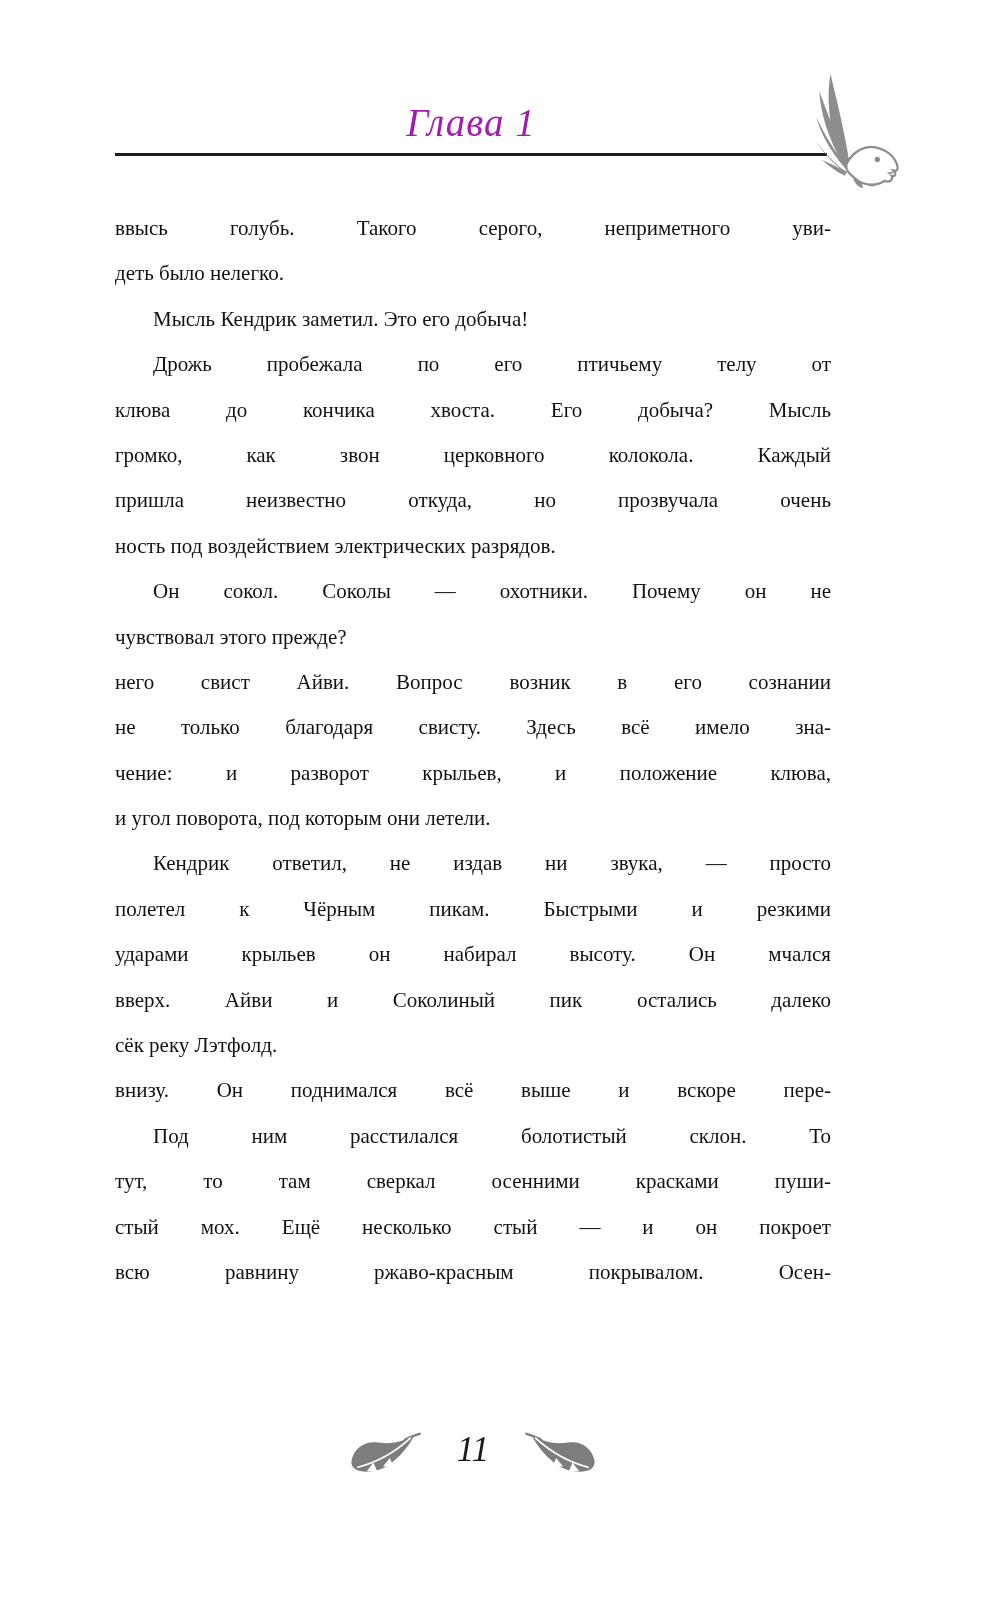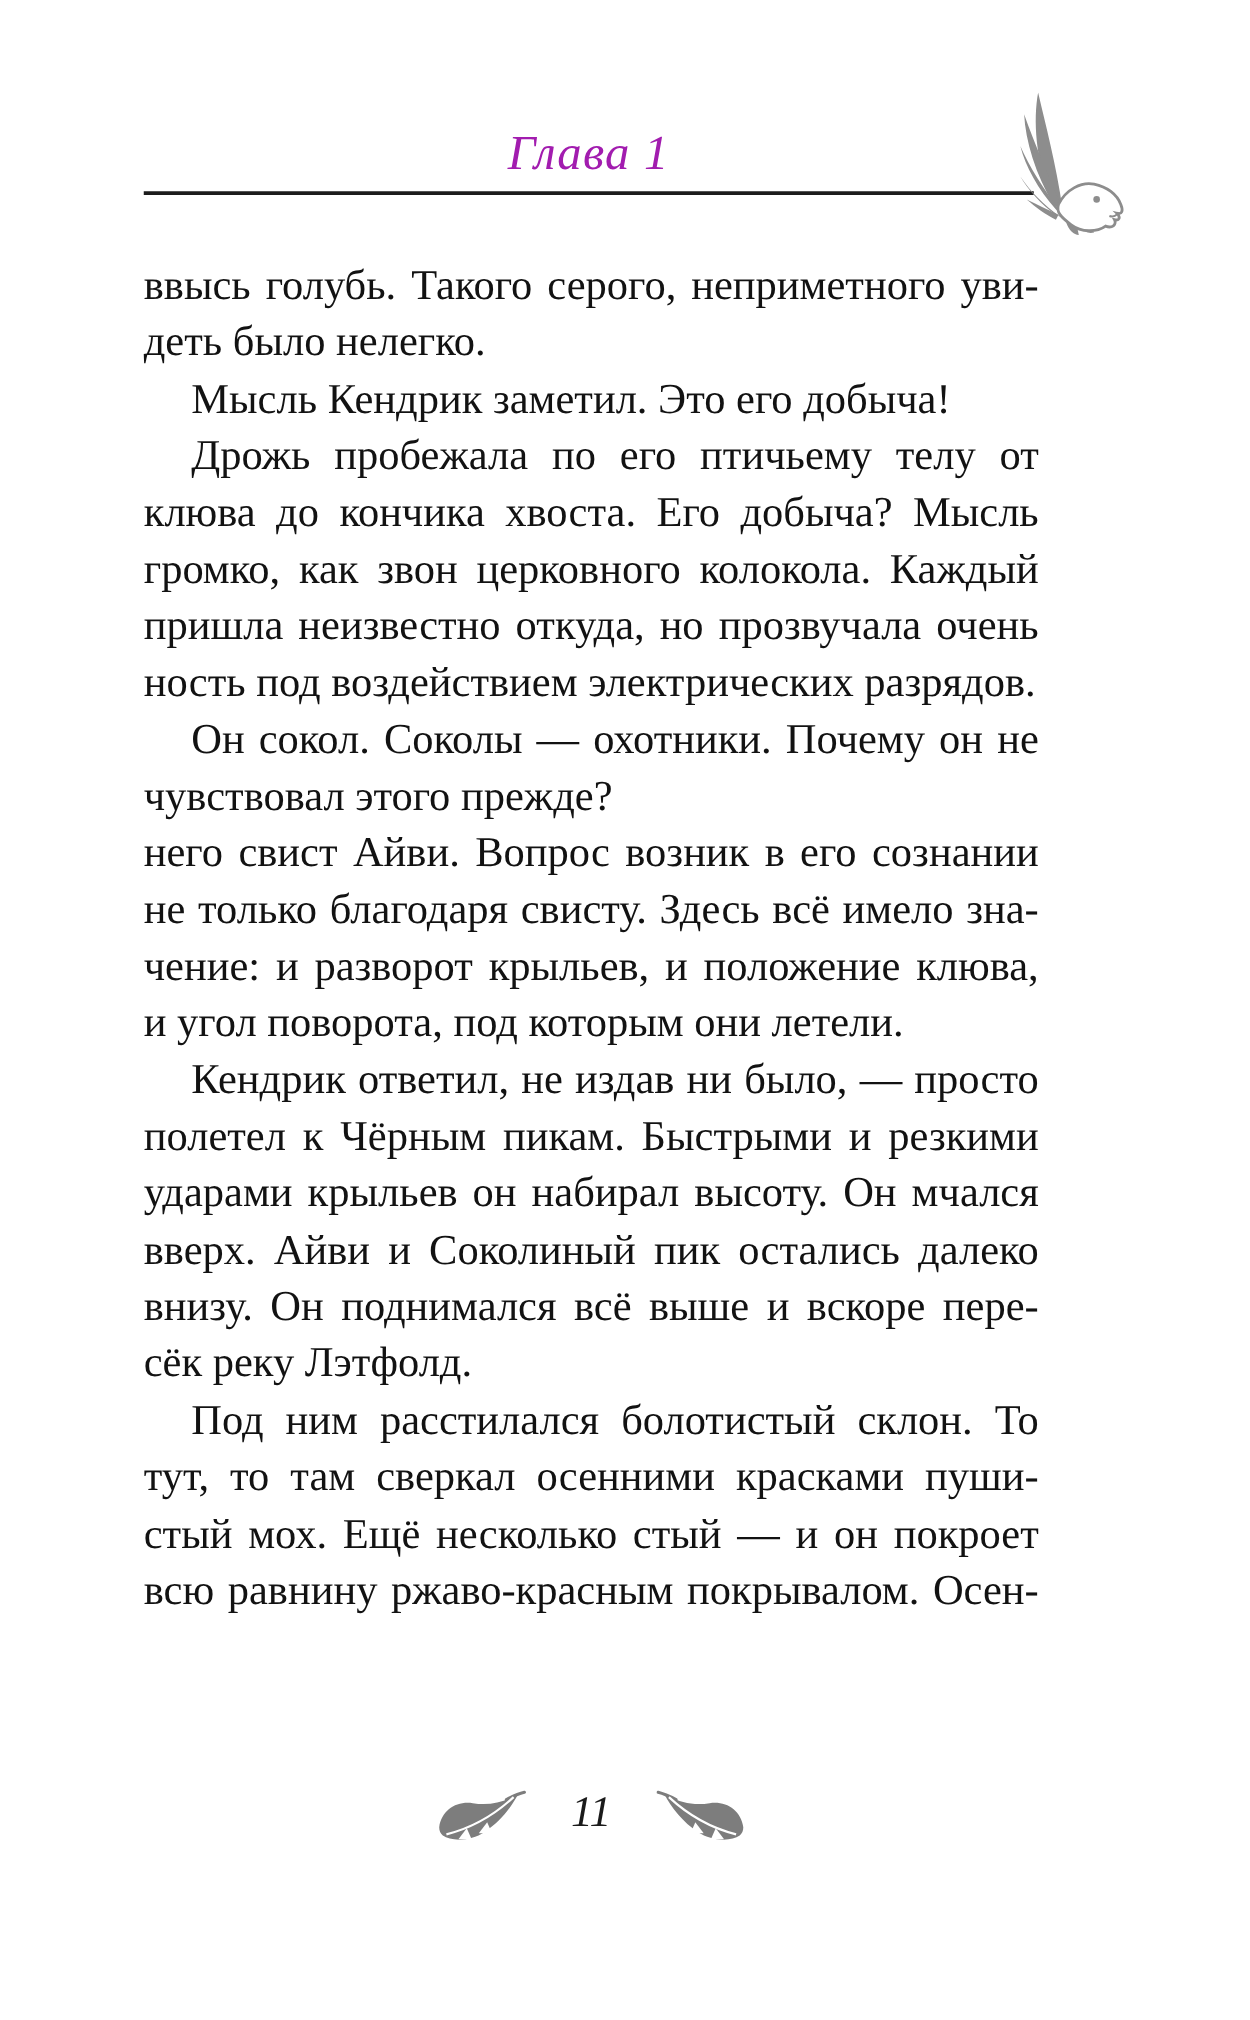--- a/index.html
+++ b/index.html
@@ -39,21 +39,21 @@
     left: 816px;
     top: 74px;
     width: 86px;
     height: 114px;
   }
   .body-text {
     position: absolute;
     left: 115px;
     top: 206px;
     width: 716px;
-    font-size: 34px;
+    font-size: 21px;
     line-height: 45.4px;
   }
   .paragraph { margin: 0; padding: 0; }
   .line {
     text-align: justify;
     text-align-last: justify;
     height: 45.4px;
     white-space: normal;
   }
   .line.last { text-align-last: left; }
@@ -123,26 +123,26 @@
         <div class="line indent">Он сокол. Соколы — охотники. Почему он не</div>
         <div class="line last">чувствовал этого прежде?</div>
       </div>
       <div class="paragraph">
         <div class="line">него свист Айви. Вопрос возник в его сознании</div>
         <div class="line">не только благодаря свисту. Здесь всё имело зна-</div>
         <div class="line">чение: и разворот крыльев, и положение клюва,</div>
         <div class="line last">и угол поворота, под которым они летели.</div>
       </div>
       <div class="paragraph">
-        <div class="line indent">Кендрик ответил, не издав ни было, — просто</div>
+        <div class="line indent">Кендрик ответил, не издав ни звука, — просто</div>
         <div class="line">полетел к Чёрным пикам. Быстрыми и резкими</div>
         <div class="line">ударами крыльев он набирал высоту. Он мчался</div>
         <div class="line">вверх. Айви и Соколиный пик остались далеко</div>
+        <div class="line last">сёк реку Лэтфолд.</div>
         <div class="line">внизу. Он поднимался всё выше и вскоре пере-</div>
-        <div class="line last">сёк реку Лэтфолд.</div>
       </div>
       <div class="paragraph">
         <div class="line indent">Под ним расстилался болотистый склон. То</div>
         <div class="line">тут, то там сверкал осенними красками пуши-</div>
         <div class="line">стый мох. Ещё несколько стый — и он покроет</div>
         <div class="line">всю равнину ржаво-красным покрывалом. Осен-</div>
       </div>
     </div>
 
   <div class="footer">

